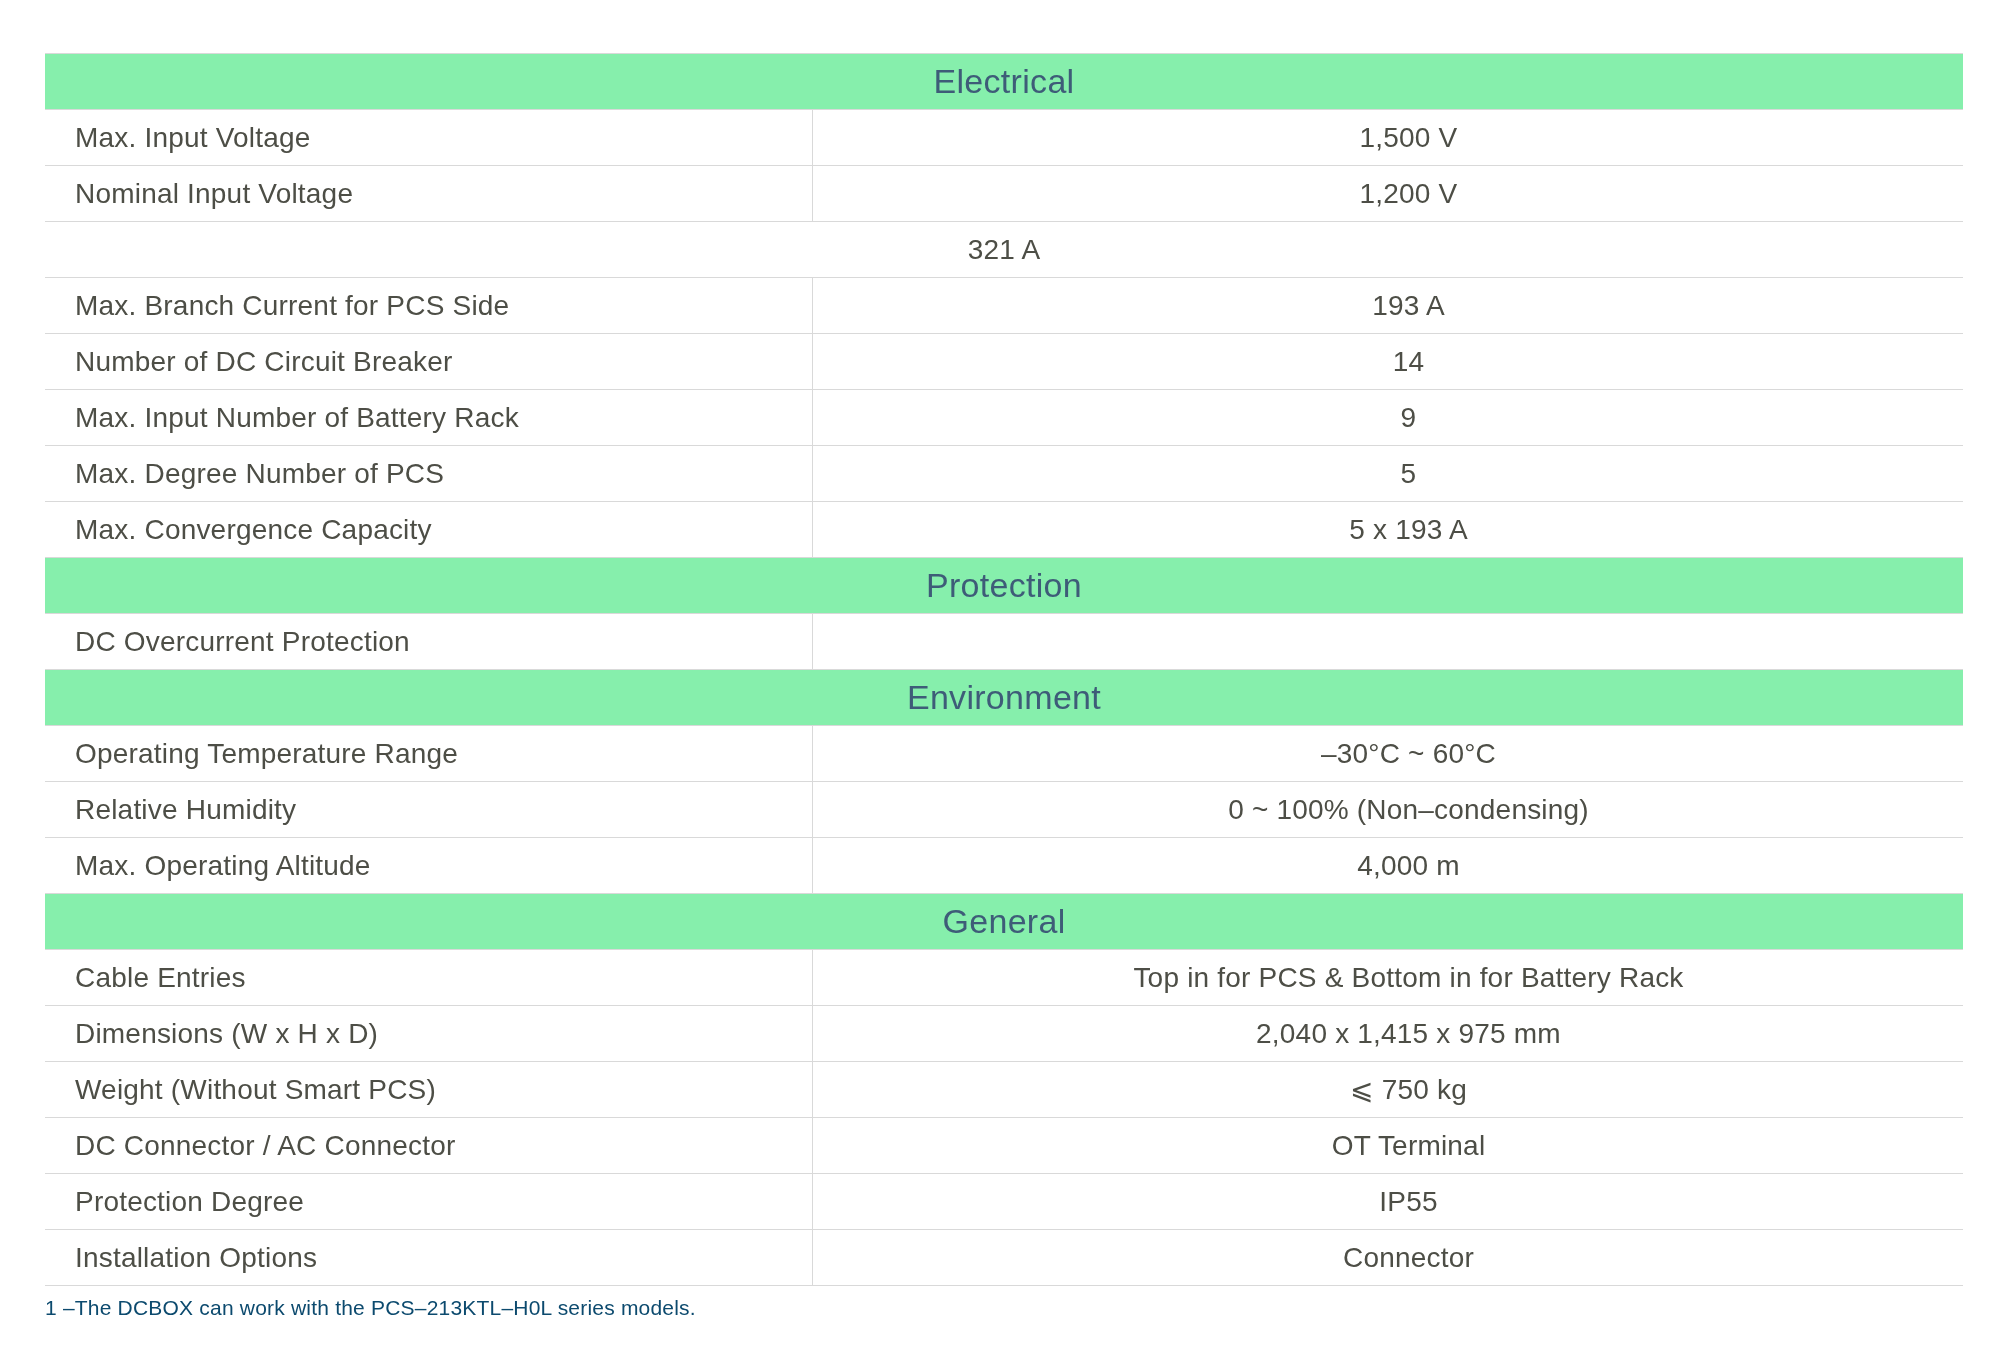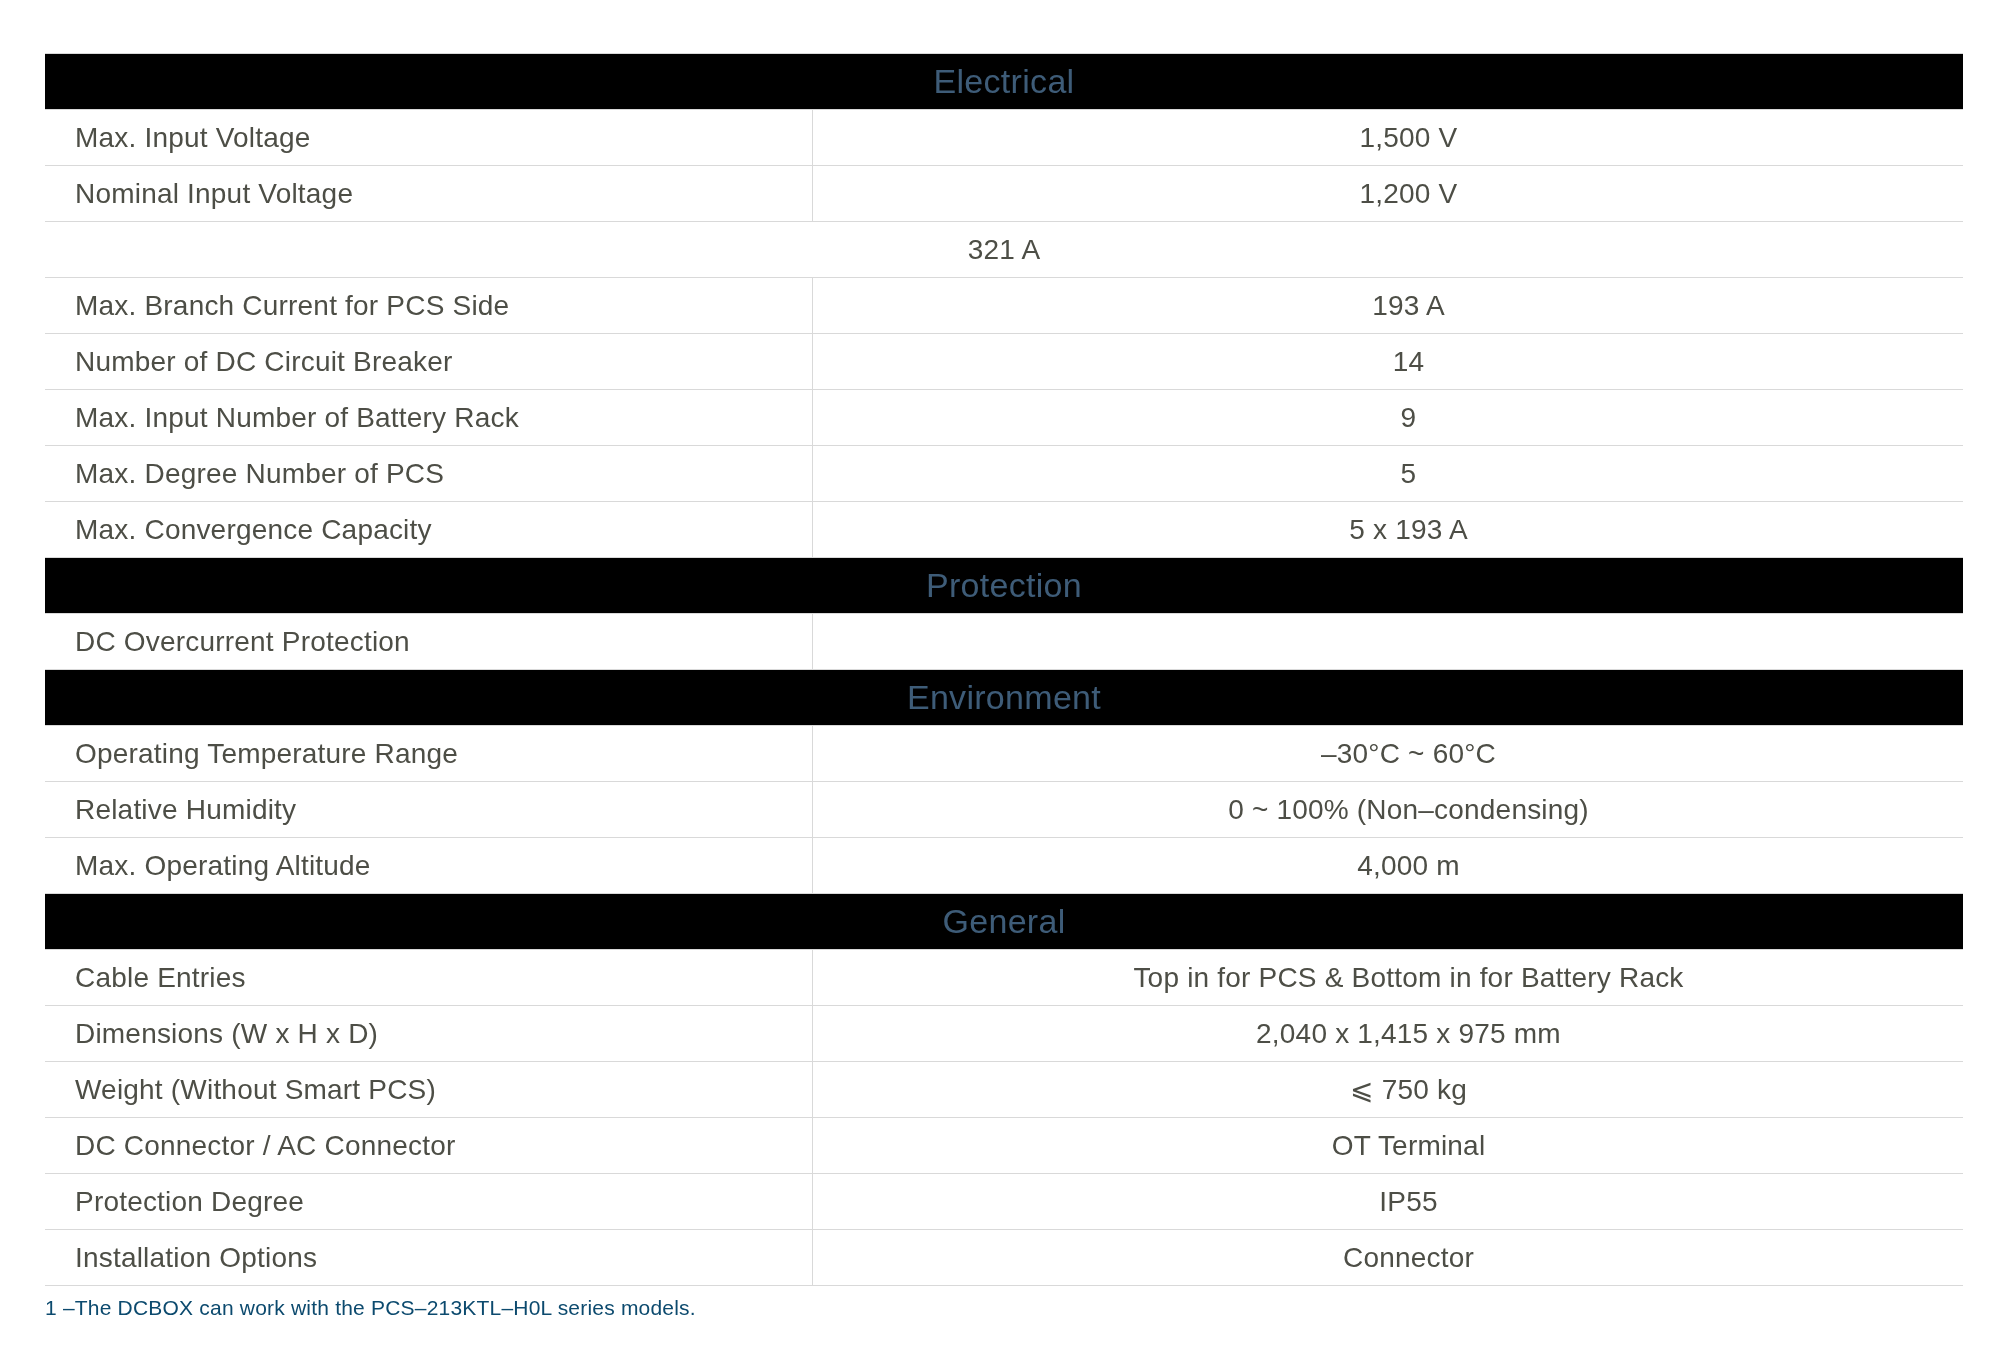--- a/index.html
+++ b/index.html
@@ -17,21 +17,21 @@
   }
   .spec-table {
     position: absolute;
     left: 45px;
     top: 53px;
     width: 1918px;
     border-top: 1px solid #d9d9d9;
   }
   .section-header {
     height: 55px;
-    background: #000000;
+    background: #86efac;
     color: #3e5c78;
     font-size: 34px;
     display: flex;
     align-items: center;
     justify-content: center;
     border-bottom: 1px solid #d9d9d9;
     letter-spacing: 0.3px;
   }
   .row {
     display: flex;

